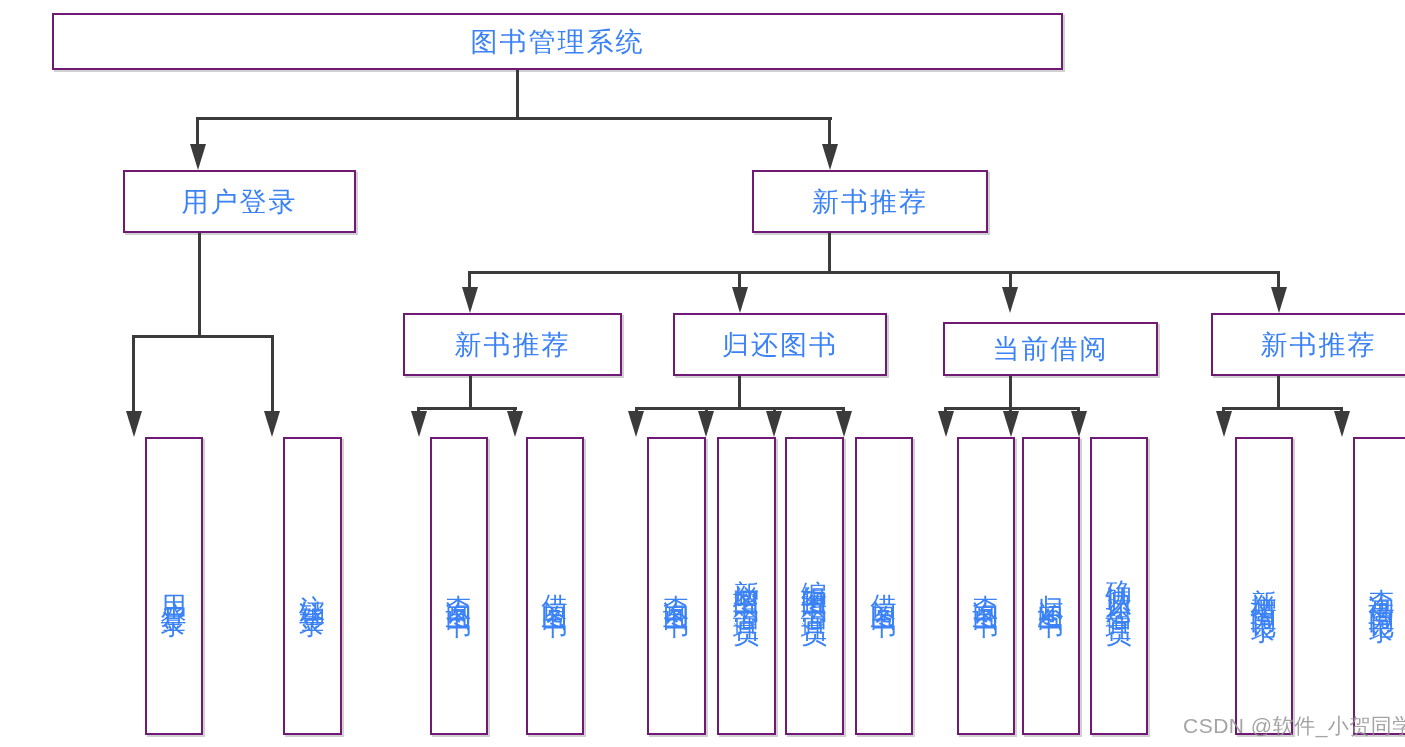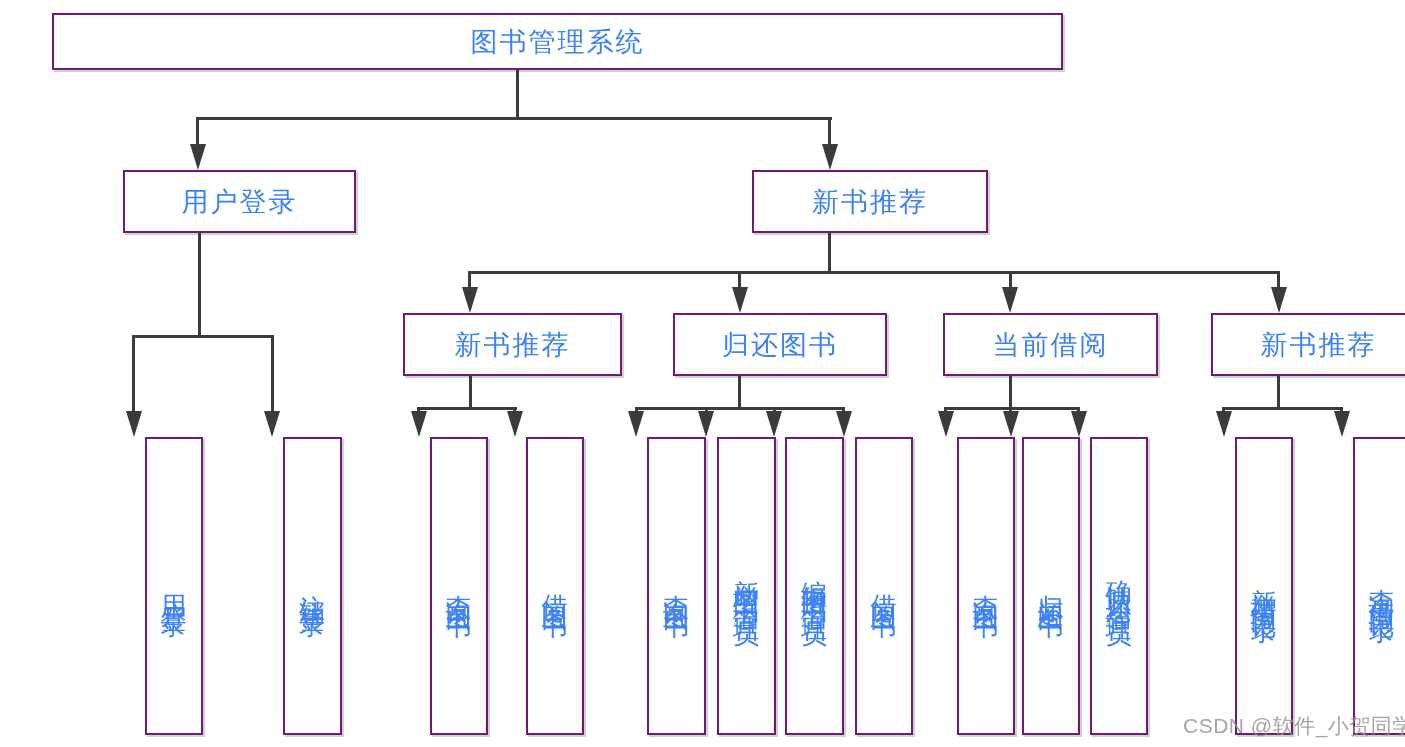--- a/index.html
+++ b/index.html
@@ -36,21 +36,21 @@
 
 <div class="canvas">
 
   <div class="node h" style="left:12px;top:13px;width:1011px;height:57px">图书管理系统</div>
 
   <div class="node h" style="left:83px;top:170px;width:233px;height:63px">用户登录</div>
   <div class="node h" style="left:712px;top:170px;width:236px;height:63px">新书推荐</div>
 
   <div class="node h" style="left:363px;top:313px;width:219px;height:63px">新书推荐</div>
   <div class="node h" style="left:633px;top:313px;width:214px;height:63px">归还图书</div>
-  <div class="node h" style="left:903px;top:313px;width:215px;height:63px">当前借阅</div>
+  <div class="node h" style="left:903px;top:322px;width:215px;height:54px">当前借阅</div>
   <div class="node h" style="left:1171px;top:313px;width:215px;height:63px">新书推荐</div>
 
   <div class="node v" style="left:105px;top:437px;width:58px;height:298px">用户登录</div>
   <div class="node v" style="left:243px;top:437px;width:59px;height:298px">注销登录</div>
 
   <div class="node v" style="left:390px;top:437px;width:58px;height:298px">查询图书</div>
   <div class="node v" style="left:486px;top:437px;width:58px;height:298px">借阅图书</div>
 
   <div class="node v" style="left:607px;top:437px;width:59px;height:298px">查询图书</div>
   <div class="node v" style="left:677px;top:437px;width:59px;height:298px">新增图书（管理员）</div>

